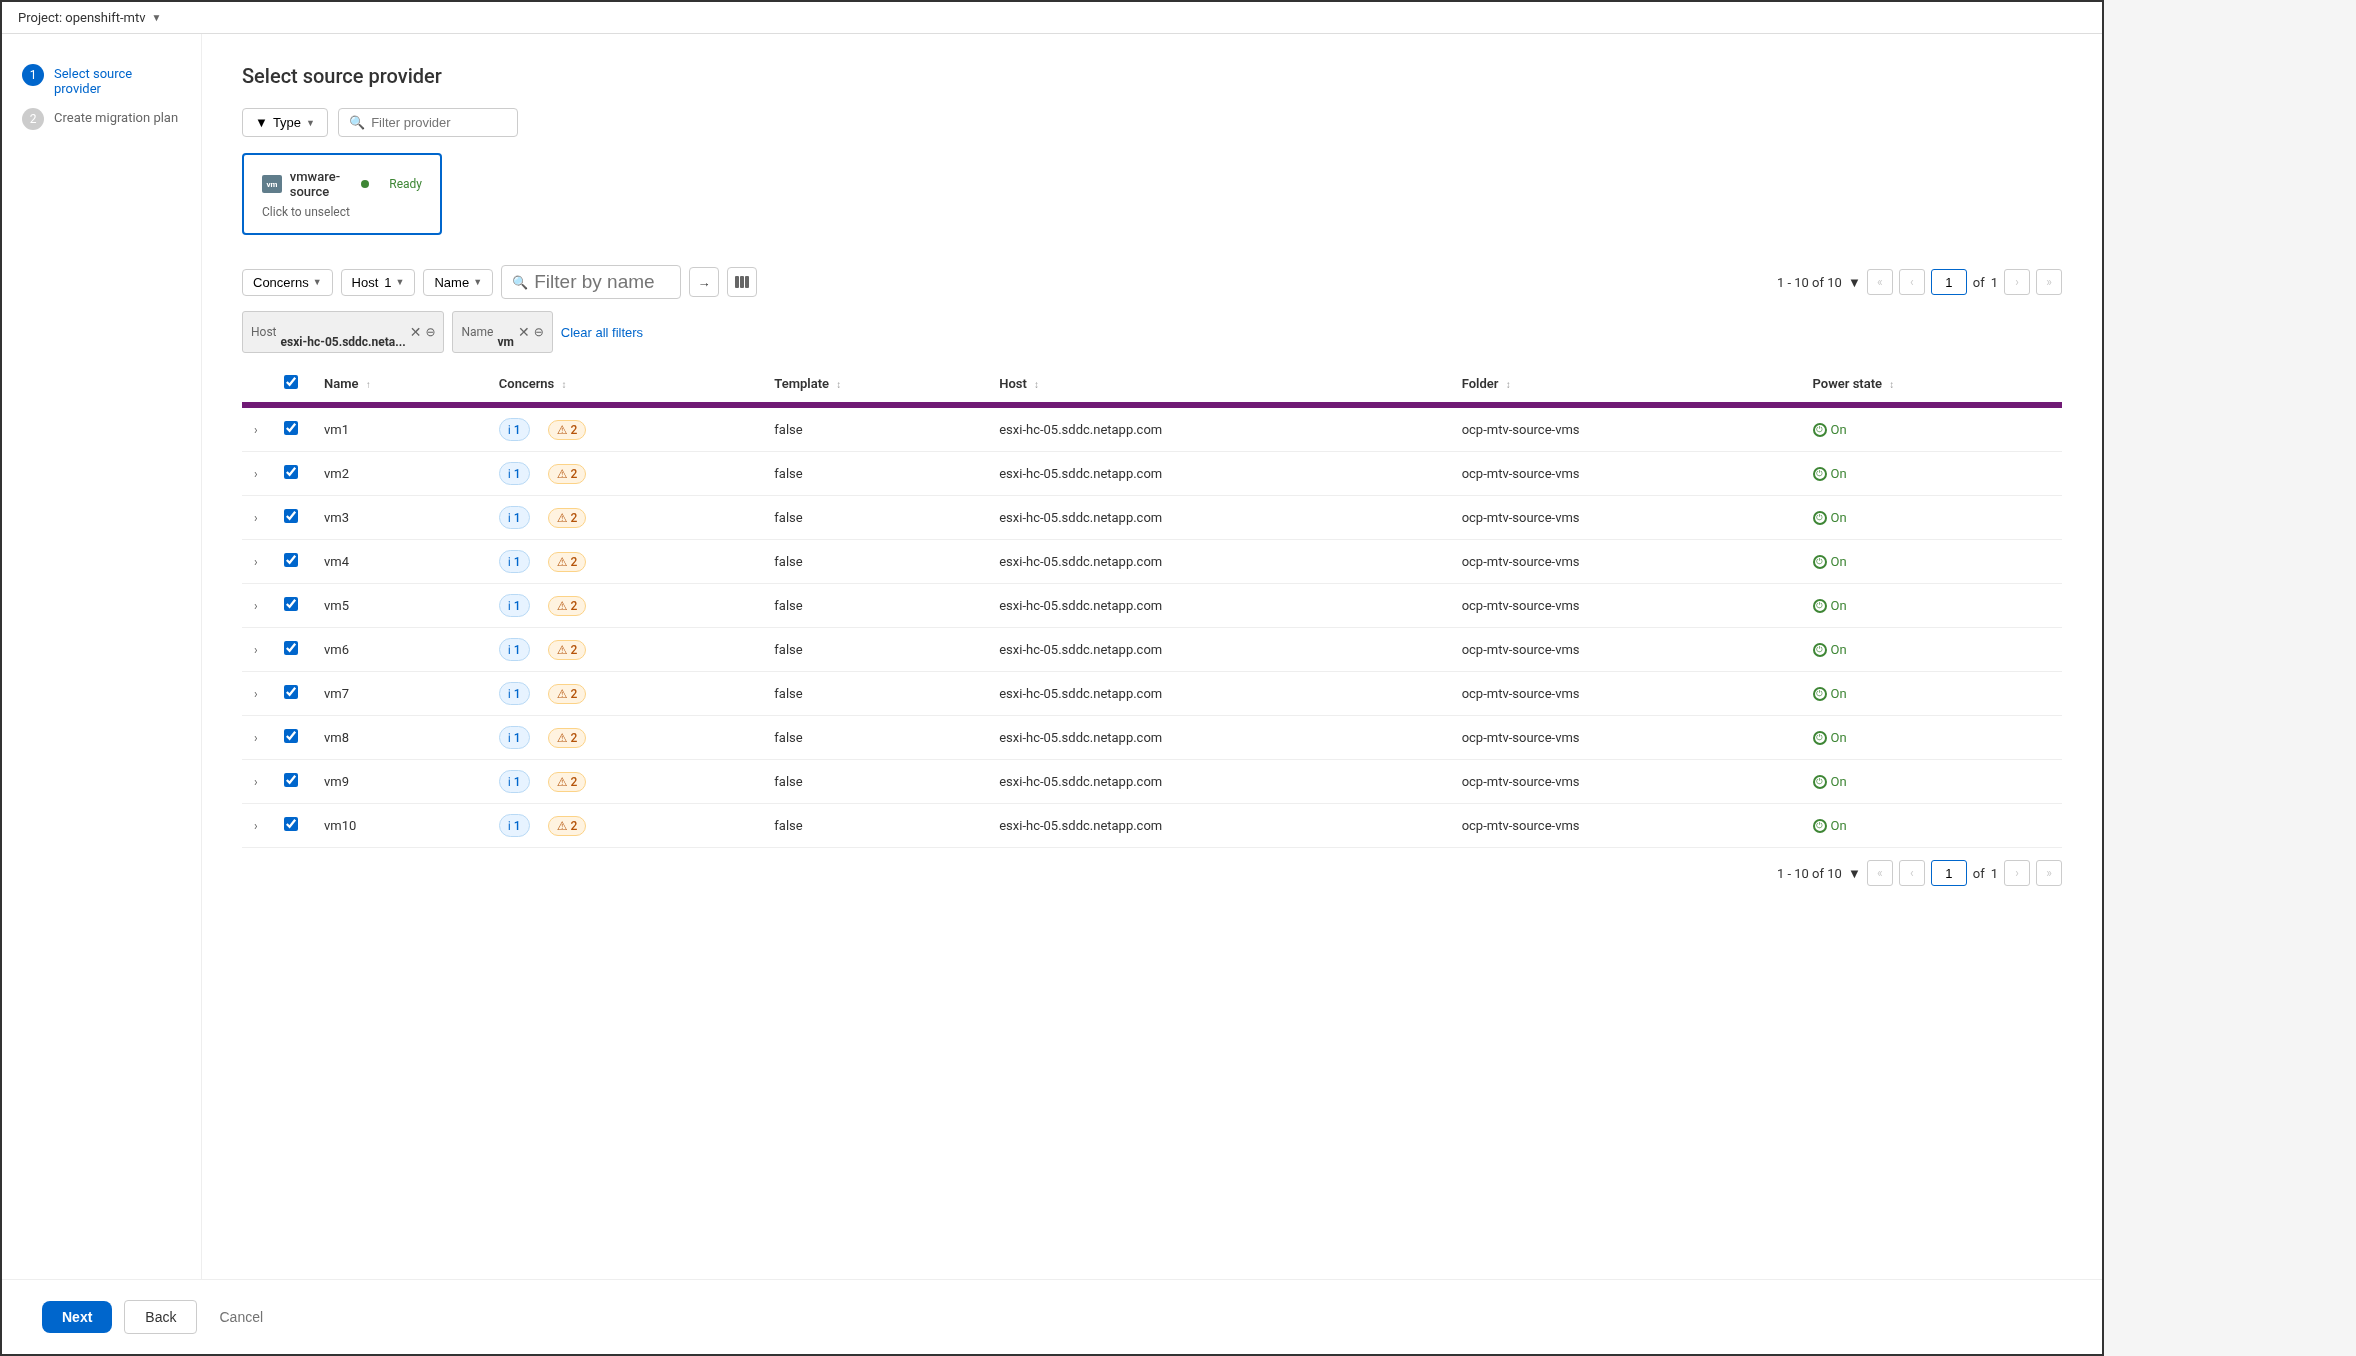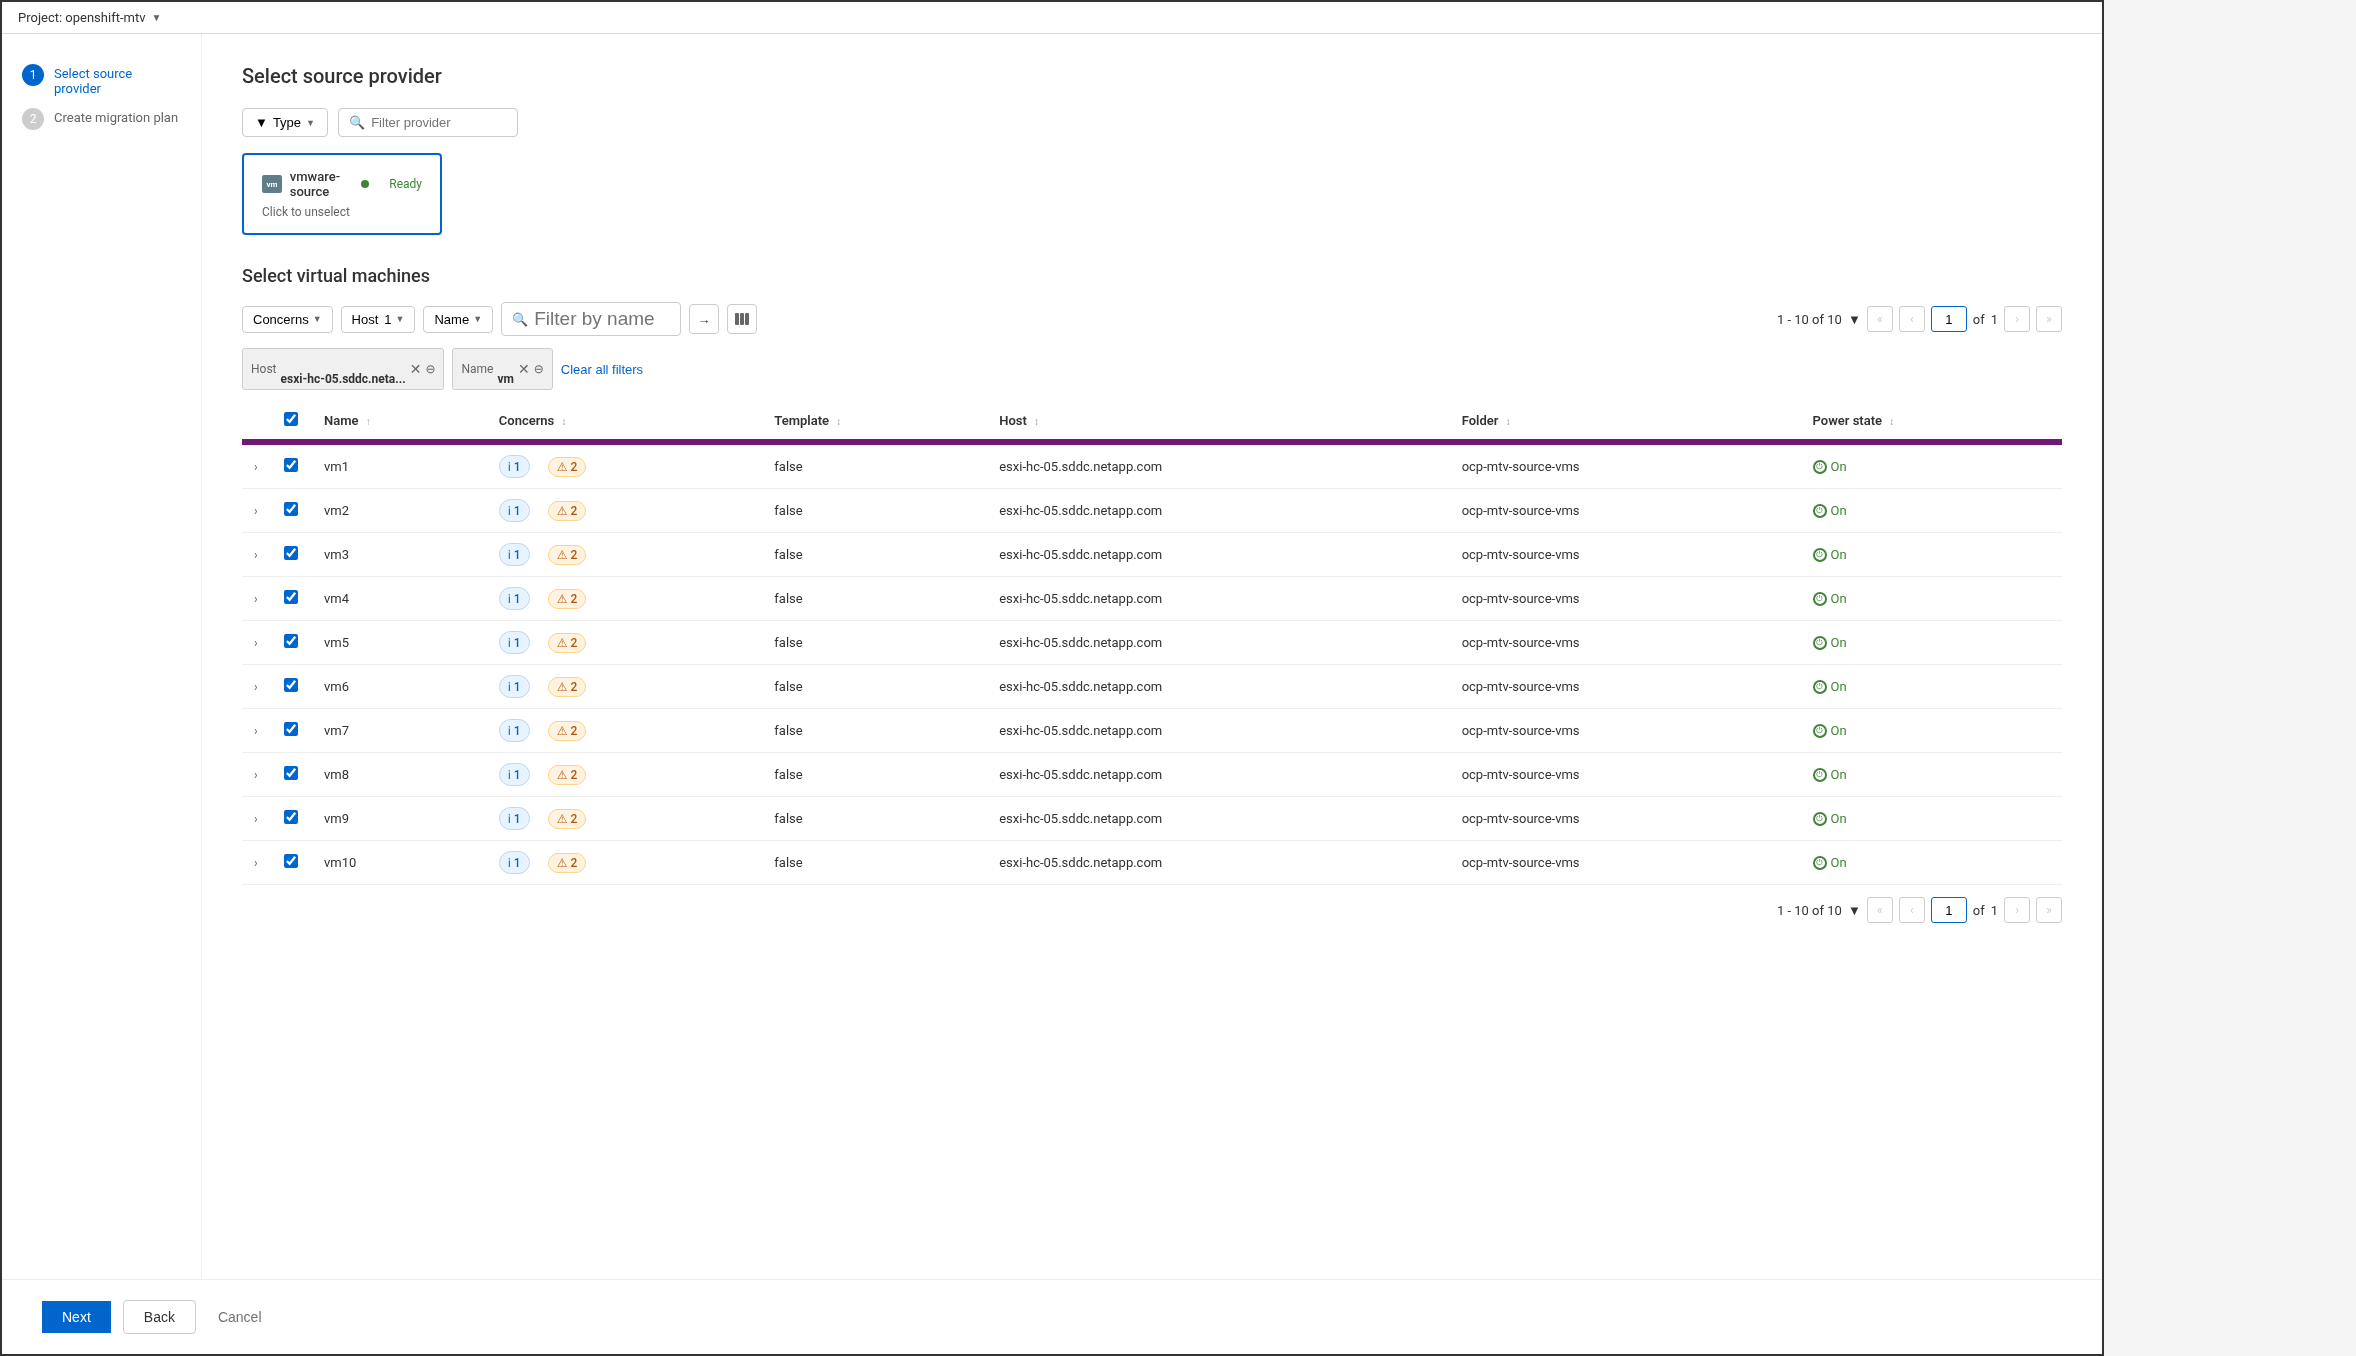--- a/index.html
+++ b/index.html
@@ -391,24 +391,24 @@
       gap: 12px;
       padding: 20px 40px;
       border-top: 1px solid #eee;
       background: #fff;
     }
     .btn-primary {
       padding: 8px 20px;
       background: #0066cc;
       color: #fff;
       border: none;
-      border-radius: 0;
+      border-radius: 8px;
       font-size: 14px;
       cursor: pointer;
-      font-weight: 400;
+      font-weight: 700;
     }
     .btn-secondary {
       padding: 8px 20px;
       background: #fff;
       color: #333;
       border: 1px solid #ccc;
       border-radius: 4px;
       font-size: 14px;
       cursor: pointer;
     }
@@ -484,21 +484,20 @@
             <div class="status-ready">
               <div class="status-dot"></div>
               <span>Ready</span>
             </div>
           </div>
           <div class="click-to-unselect">Click to unselect</div>
         </div>
       </div>
 
       <div>
-        <div class="vm-section-title">Select virtual machines</div>
 
         <div class="table-controls">
           <button class="control-btn">
             <span>Concerns</span>
             <span class="dropdown-arrow-small">▼</span>
           </button>
           <button class="control-btn">
             <span>Host</span>
             <span style="margin-left:2px;">1</span>
             <span class="dropdown-arrow-small">▼</span>

